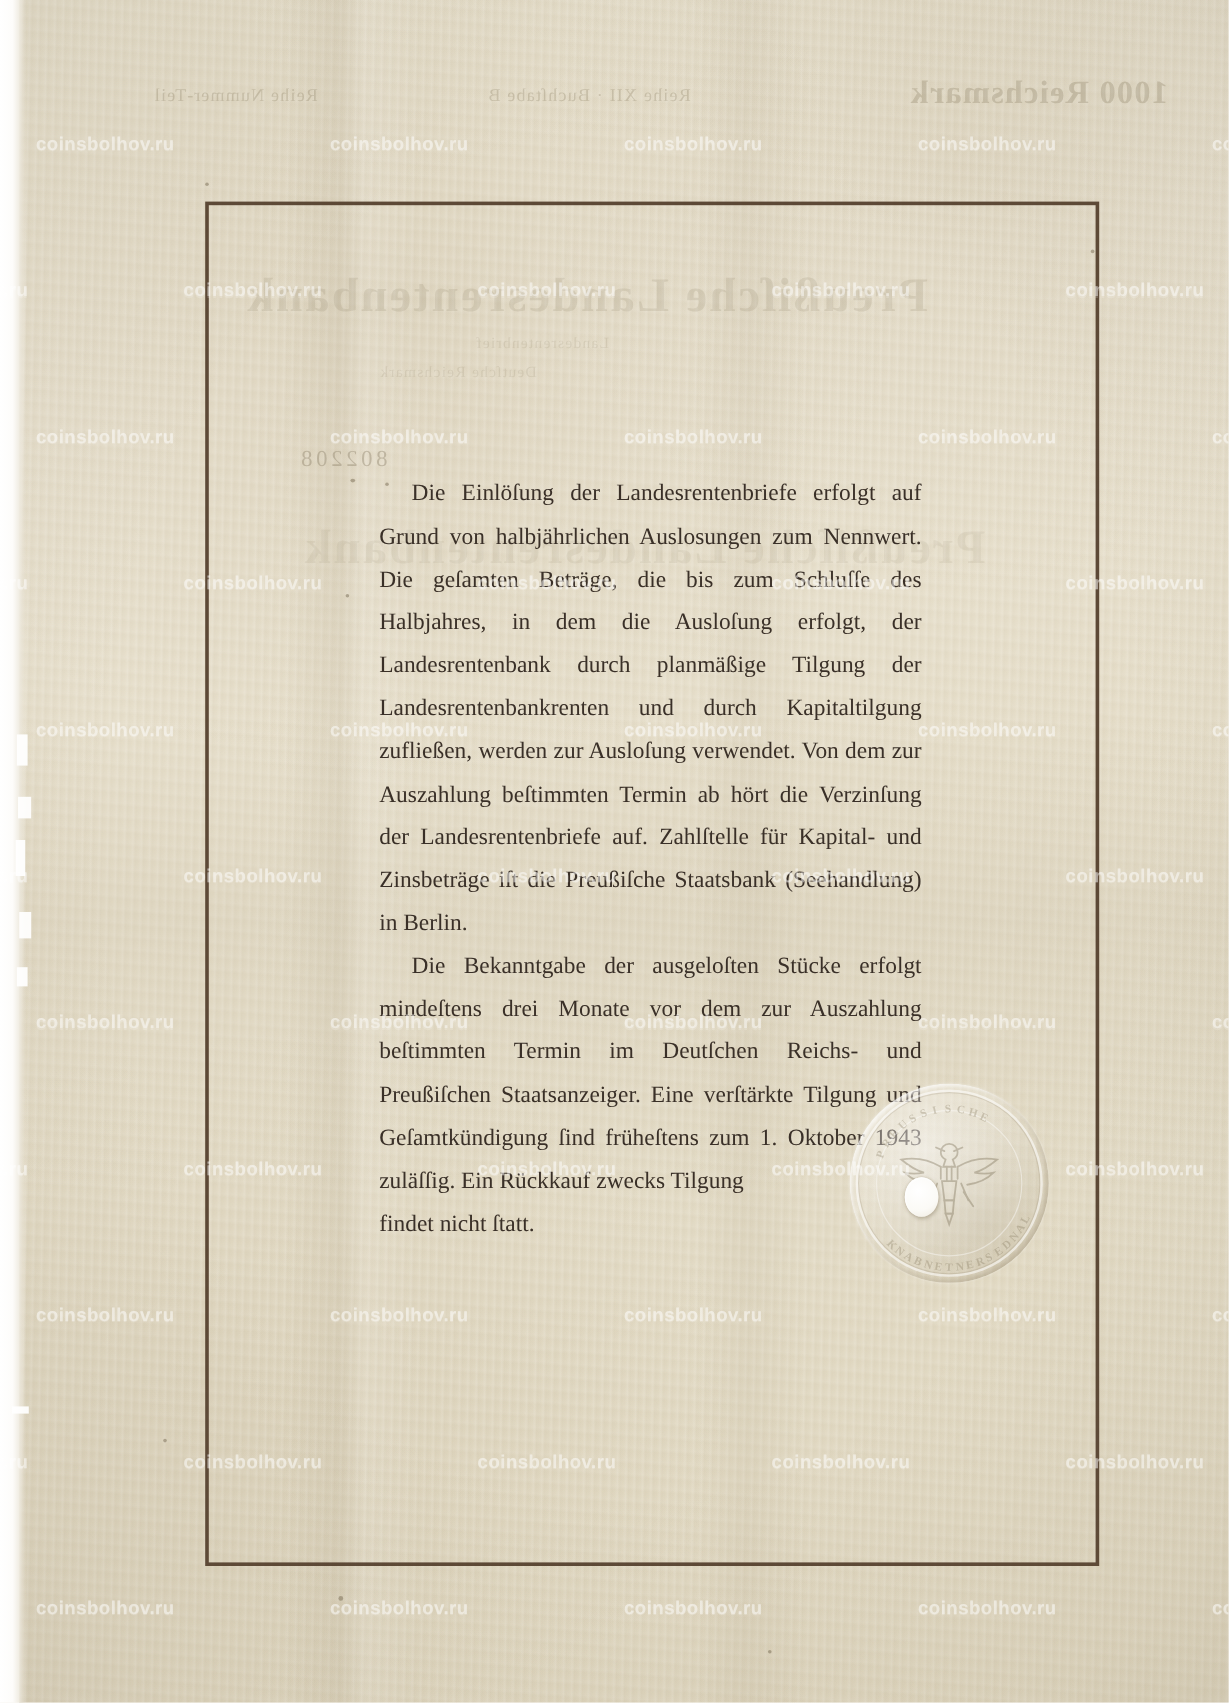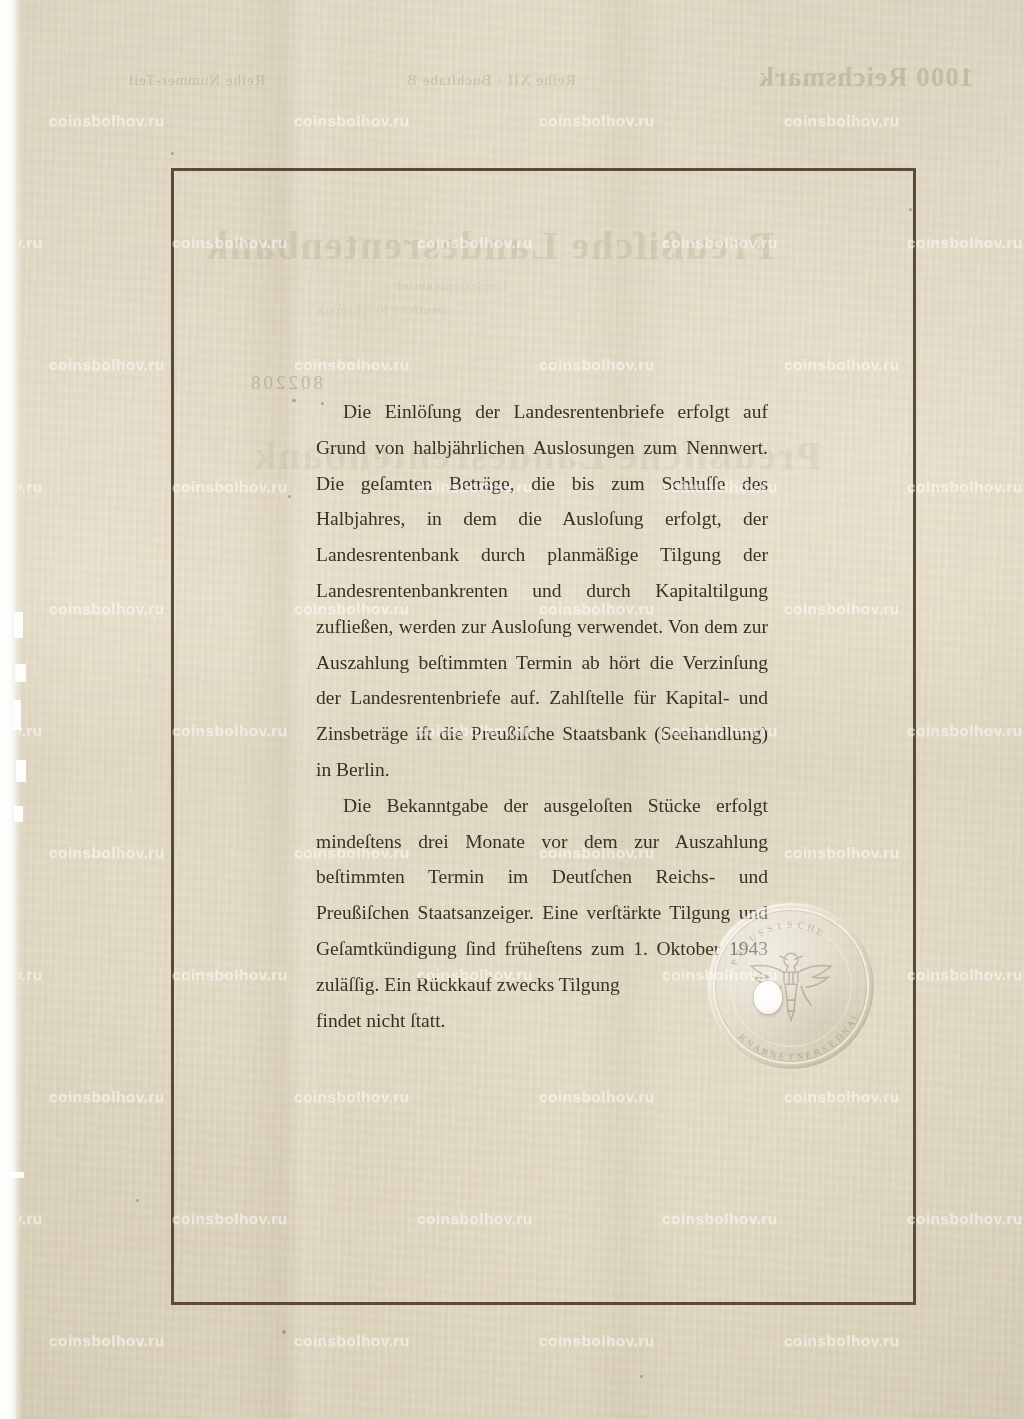--- a/index.html
+++ b/index.html
@@ -213,21 +213,20 @@
     opacity: 0.45;
     pointer-events: none;
   }
 
   
   .wm-layer {
     position: absolute;
     inset: 0;
     pointer-events: none;
     overflow: hidden;
-    margin-left: 19px;
   }
   .wm {
     position: absolute;
     color: #ffffff;
     opacity: 0.52;
     font-family: "Liberation Sans", sans-serif;
     font-size: 15.5px;
     font-weight: bold;
     letter-spacing: 0.4px;
     white-space: nowrap;

